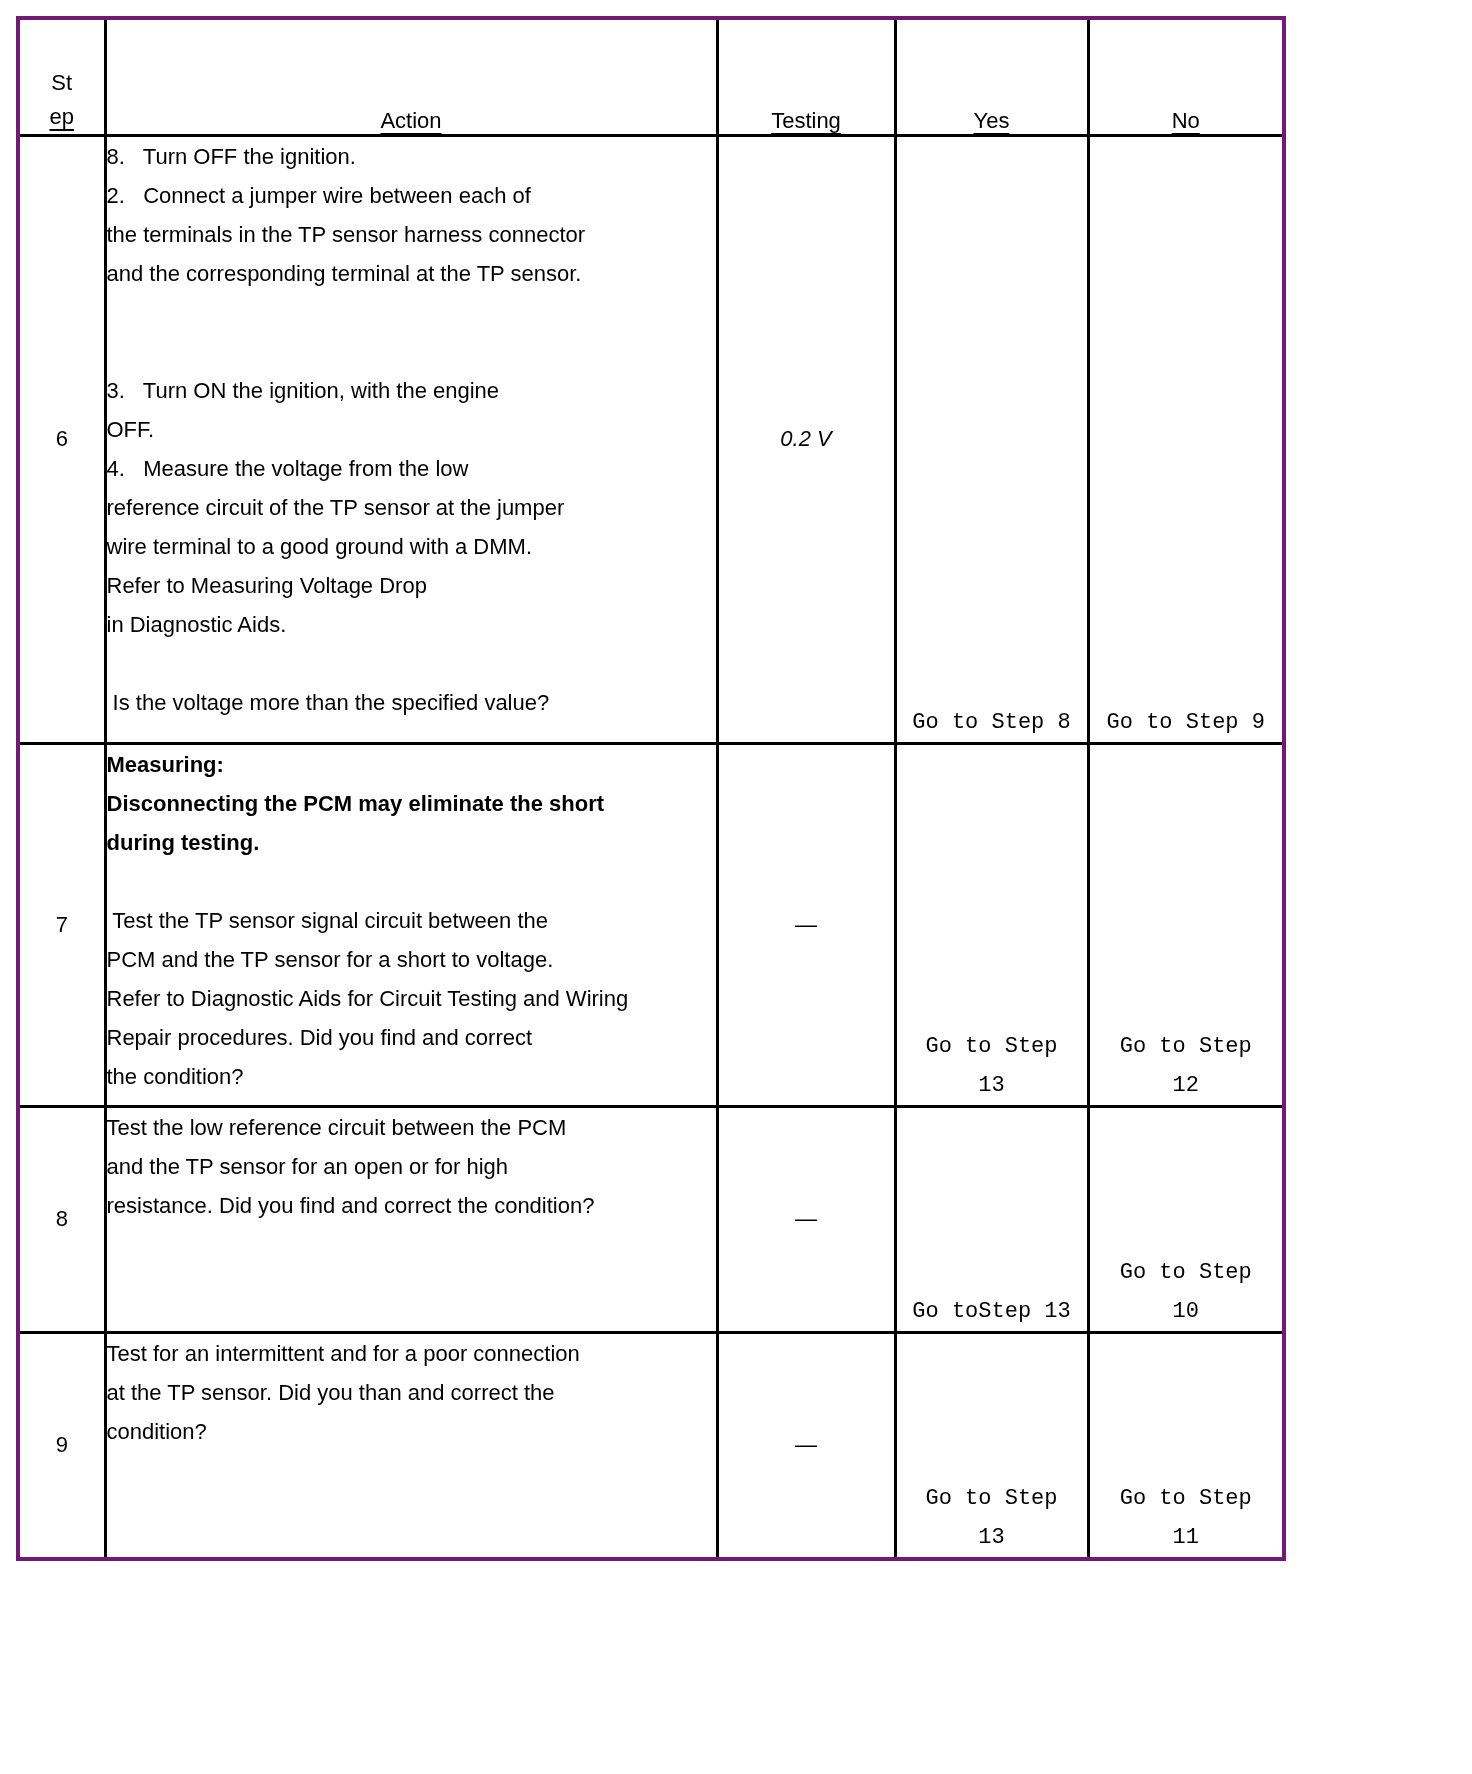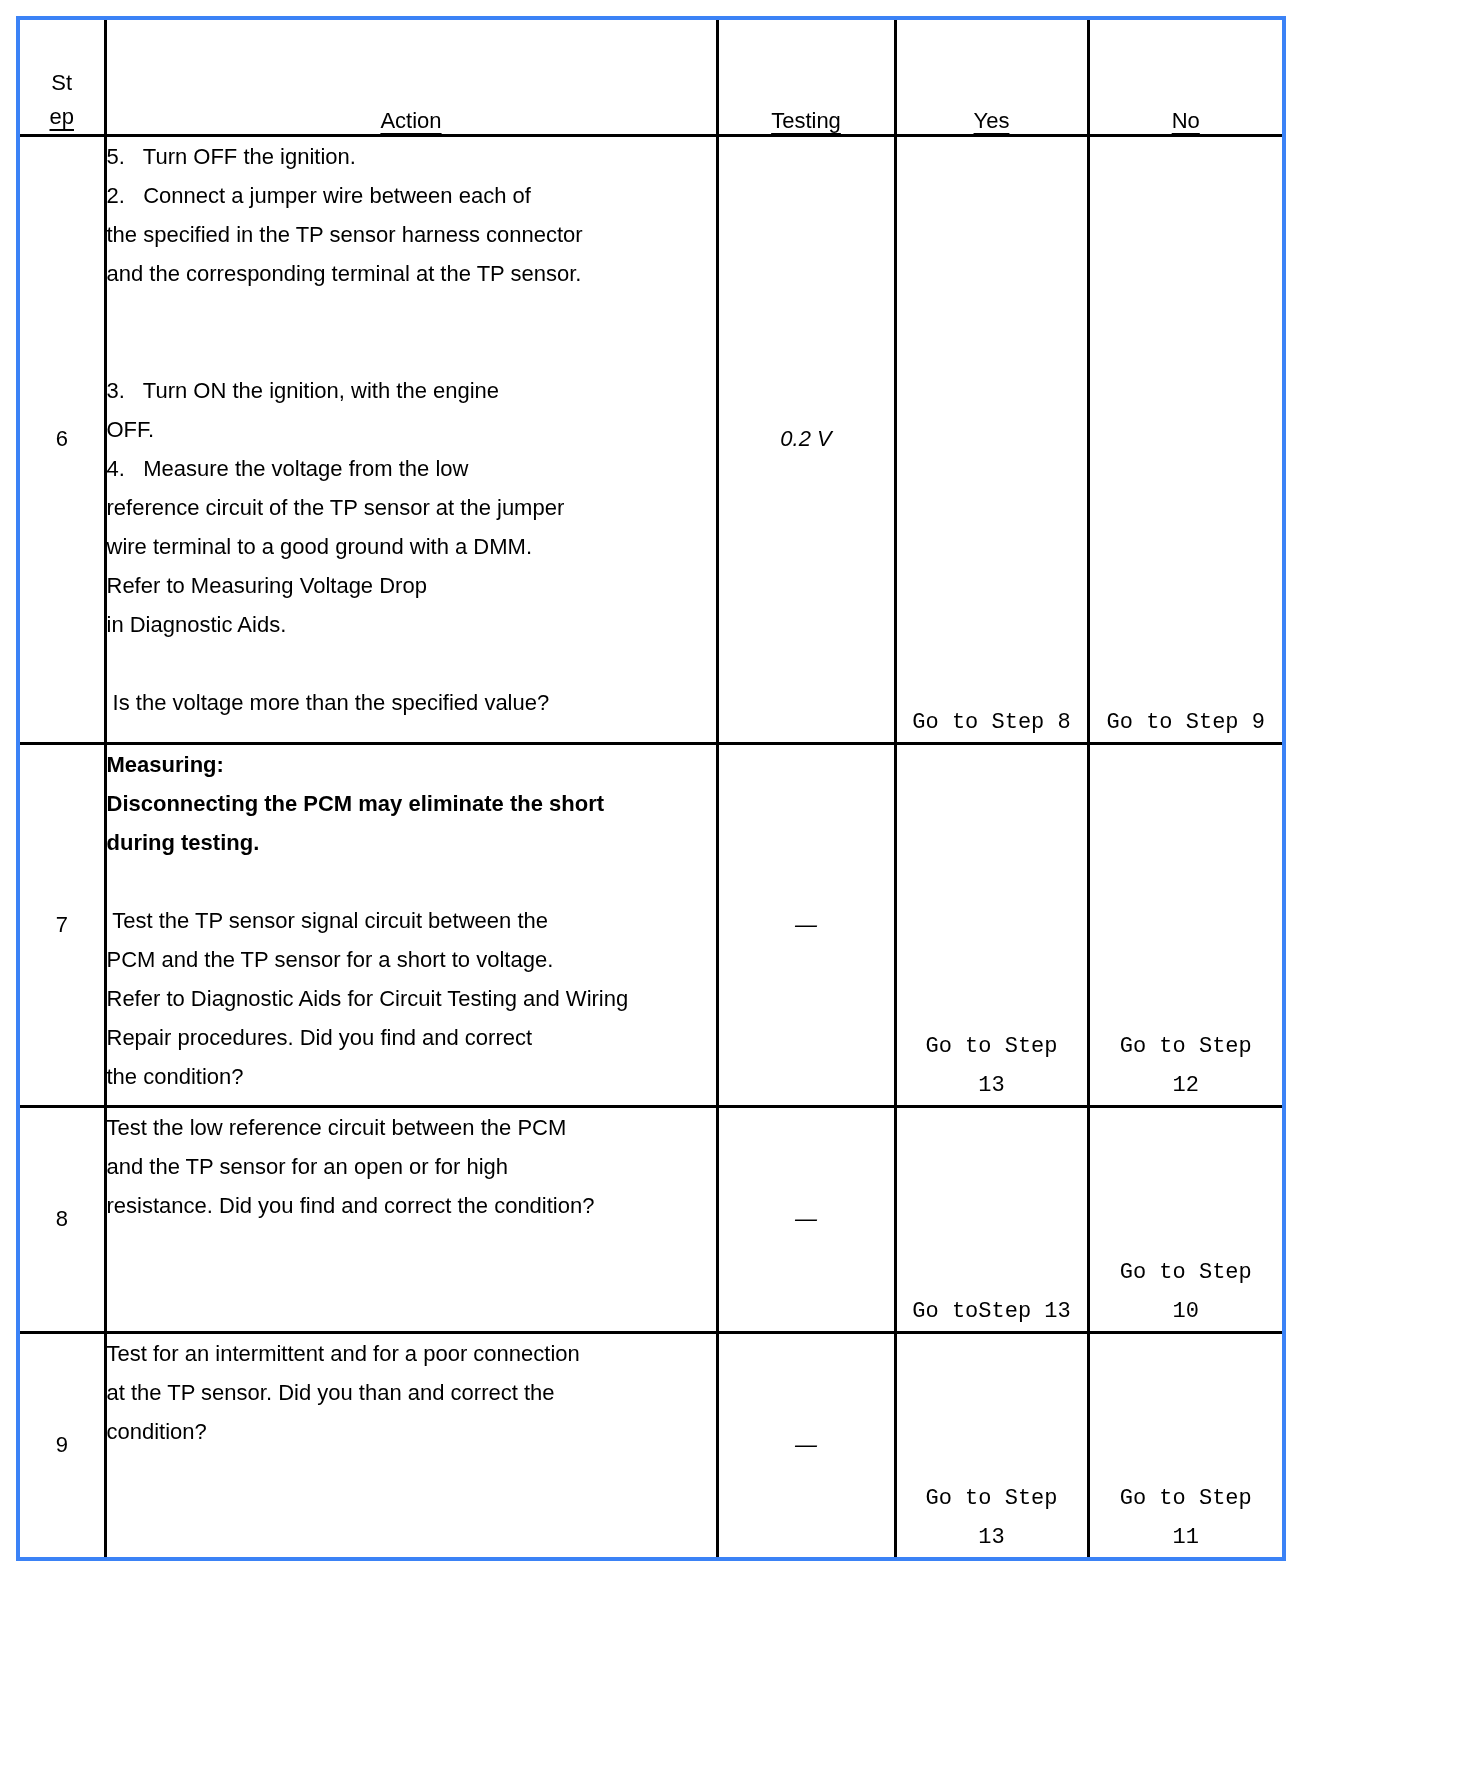--- a/index.html
+++ b/index.html
@@ -14,21 +14,21 @@
     height: 1774px;
     overflow: hidden;
   }
   .page {
     padding: 16px 0 0 16px;
   }
   table.diag {
     border-collapse: collapse;
     table-layout: fixed;
     width: 1266px;
-    border: 4px solid #3b82f6;
+    border: 4px solid #701a75;
     background: #fff;
   }
   table.diag th,
   table.diag td {
     border: 3px solid #000;
     padding: 0;
     font-size: 22px;
     font-weight: normal;
   }
   
@@ -113,23 +113,23 @@
         <th class="hcell"><span class="underline">Action</span></th>
         <th class="hcell"><span class="underline">Testing</span></th>
         <th class="hcell"><span class="underline">Yes</span></th>
         <th class="hcell"><span class="underline">No</span></th>
       </tr>
     </thead>
     <tbody>
       <tr class="row-6">
         <td class="step-cell">6</td>
         <td class="action-cell">
-            <div class="line">5.   Turn OFF the ignition.</div>
+            <div class="line">8.   Turn OFF the ignition.</div>
             <div class="line">2.   Connect a jumper wire between each of</div>
-            <div class="line">the specified in the TP sensor harness connector</div>
+            <div class="line">the terminals in the TP sensor harness connector</div>
             <div class="line">and the corresponding terminal at the TP sensor.</div>
             <div class="line">&nbsp;</div>
             <div class="line">&nbsp;</div>
             <div class="line">3.   Turn ON the ignition, with the engine</div>
             <div class="line">OFF.</div>
             <div class="line">4.   Measure the voltage from the low</div>
             <div class="line">reference circuit of the TP sensor at the jumper</div>
             <div class="line">wire terminal to a good ground with a DMM.</div>
             <div class="line">Refer to Measuring Voltage Drop</div>
             <div class="line">in Diagnostic Aids.</div>

